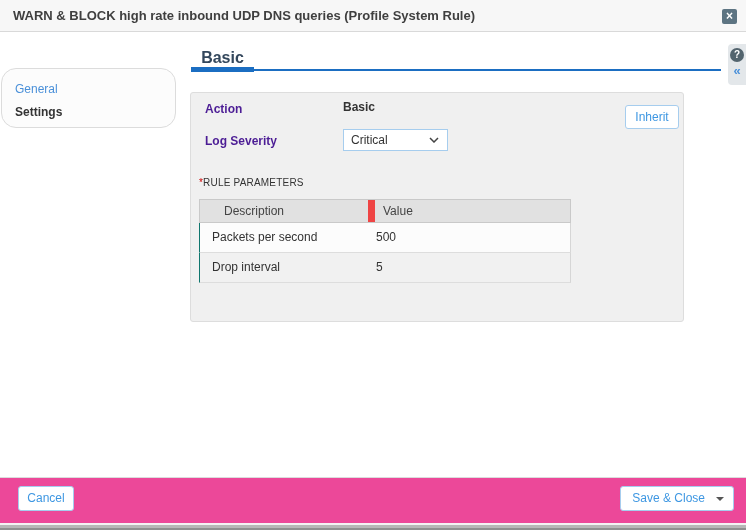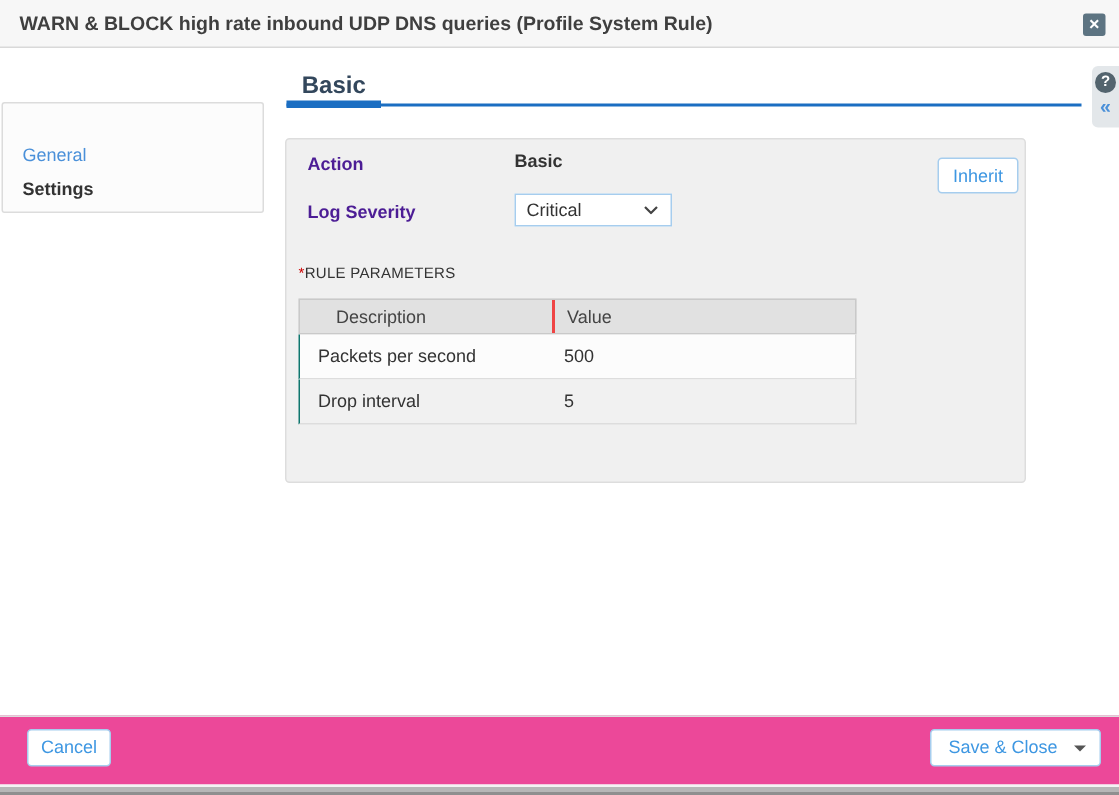--- a/index.html
+++ b/index.html
@@ -40,22 +40,22 @@
     background:#53646e;border-radius:50%;color:#fff;
     font-size:10px;font-weight:bold;line-height:14px;cursor:pointer;
   }
   .collapse-icon{
     display:block;color:#4a90d9;font-size:13px;font-weight:bold;
     line-height:17px;cursor:pointer;
   }
   
   .sidebar-box{
     position:absolute;left:1px;top:68px;width:173px;height:57px;
-    background:#fcfcfc;border:1px solid #dcdcdc;border-radius:2px;
-    padding-top:15px;
+    background:#fcfcfc;border:1px solid #dcdcdc;border-radius:15px;
+    padding-top:1px;
   }
   .side-item{padding-left:13px;font-size:12px;line-height:23px;}
   .side-item.link{color:#4a90d9;margin-top:8px;cursor:pointer;}
   .side-item.active{color:#333;font-weight:bold;}
   
   .main-panel{
     position:absolute;left:190px;top:92px;width:492px;height:228px;
     background:#f0f0f0;border:1px solid #dddddd;border-radius:3px;
   }
   .lbl{position:absolute;font-size:12px;font-weight:bold;color:#4c1d95;}
@@ -77,21 +77,21 @@
     position:absolute;left:8px;top:84px;font-size:10px;font-weight:normal;color:#333;
     letter-spacing:.2px;
   }
   .req{color:#cc0000;}
   .param-table{position:absolute;left:8px;top:106px;width:372px;font-size:12px;color:#333;}
   .pt-header{
     display:flex;height:22px;background:#e1e1e1;border:1px solid #c9c9c9;
     color:#444;line-height:22px;
   }
   .pt-header .c1{width:168px;padding-left:24px;box-sizing:border-box;}
-  .pt-header .c2{flex:1;padding-left:8px;border-left:2px solid #ef4444;}
+  .pt-header .c2{flex:1;padding-left:8px;border-left:7px solid #ef4444;}
   .pt-row{
     display:flex;height:29px;line-height:29px;
     border-left:1px solid #0f766e;border-right:1px solid #d6d6d6;border-bottom:1px solid #dddddd;
   }
   .pt-row .c1{width:168px;padding-left:12px;box-sizing:border-box;}
   .pt-row .c2{flex:1;padding-left:8px;}
   .row-odd{background:#fcfcfc;}
   .row-even{background:#f1f1f1;}
   
   .footer{

